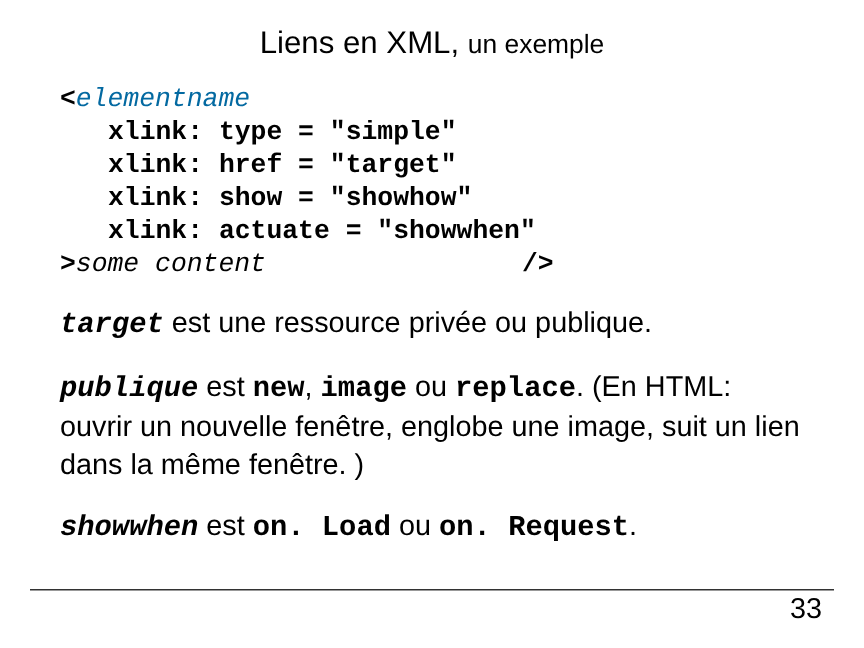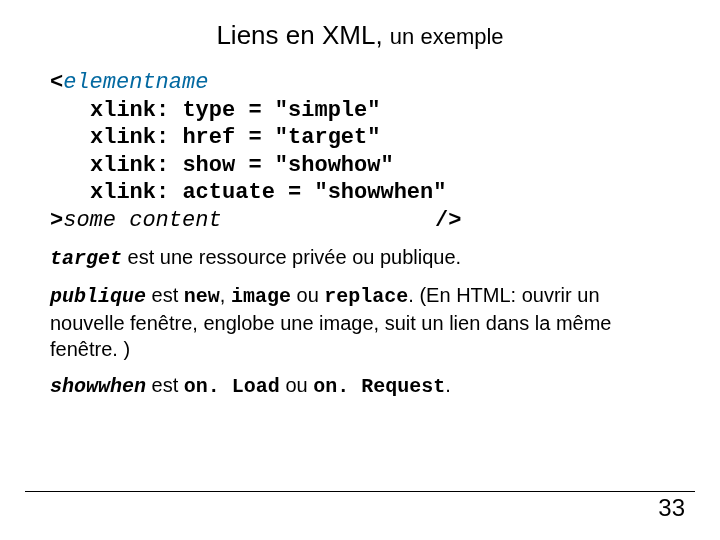--- a/index.html
+++ b/index.html
@@ -34,23 +34,23 @@
   .aside {
     position: absolute;
     left: 385px;
     font-family: Arial, Helvetica, sans-serif;
     font-size: 20px;
     font-weight: normal;
   }
   .aside-slash { top: 0; font-family: "Courier New", monospace; font-size: 22px; font-weight: bold; }
   .aside-note { top: 2px; font-size: 20px; }
   .para {
-    font-size: 20px;
+    font-size: 24px;
     line-height: 1.3;
-    margin-top: 10px;
+    margin-top: 20px;
   }
   .mono { font-family: "Courier New", Courier, monospace; font-weight: bold; }
   .italic-mono { font-family: "Courier New", Courier, monospace; font-style: italic; }
   .footer-rule {
     position: absolute;
     left: 25px;
     right: 25px;
     bottom: 48px;
     border-top: 1px solid #000;
   }

